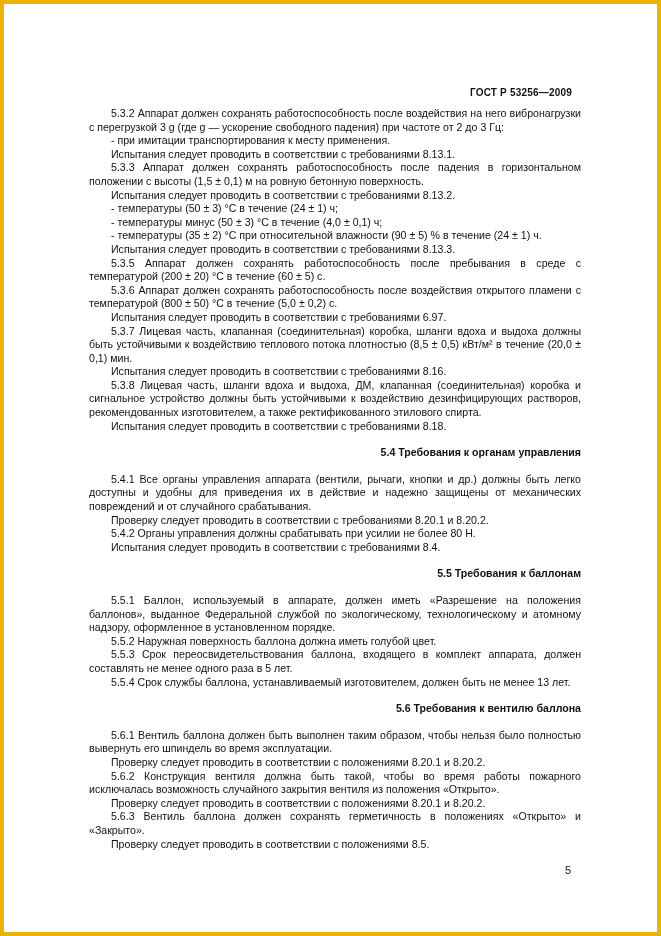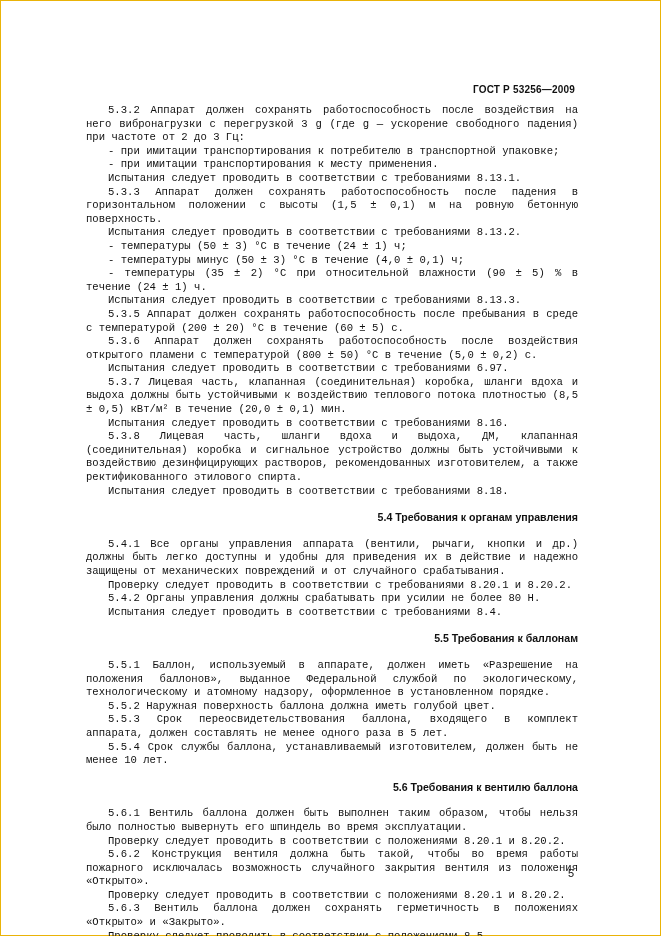--- a/index.html
+++ b/index.html
@@ -9,21 +9,21 @@
     height: 936px;
     background: #ffffff;
     font-family: "Liberation Sans", sans-serif;
     color: #111111;
     position: relative;
     overflow: hidden;
   }
   .page {
     position: absolute;
     inset: 0;
-    border: 1px solid #eab308;
+    border: 4px solid #eab308;
     background: #ffffff;
   }
   .running-head {
     position: absolute;
     top: 83px;
     right: 85px;
     font-size: 10px;
     font-weight: bold;
     letter-spacing: 0.2px;
   }
@@ -32,21 +32,20 @@
     top: 103px;
     left: 85px;
     width: 492px;
     font-size: 10.6px;
     line-height: 13.6px;
     text-align: justify;
   }
   .para {
     margin: 0;
     text-indent: 22px;
-    font-family: Liberation Mono, monospace;
   }
   .heading {
     margin: 13px 0 13px 0;
     text-indent: 22px;
     font-weight: bold;
     text-align: right;
   }
   .page-number {
     position: absolute;
     bottom: 56px;
@@ -55,21 +54,20 @@
   }
 </style>
 </head>
 <body>
 
 <div class="page">
   <div class="running-head">ГОСТ Р 53256—2009</div>
 
   <div class="body-text">
       <p class="para">5.3.2 Аппарат должен сохранять работоспособность после воздействия на него вибронагрузки с перегрузкой 3 g (где g — ускорение свободного падения) при частоте от 2 до 3 Гц:</p>
-      <p class="para">- при имитации транспортирования к потребителю в транспортной упаковке;</p>
       <p class="para">- при имитации транспортирования к месту применения.</p>
       <p class="para">Испытания следует проводить в соответствии с требованиями 8.13.1.</p>
       <p class="para">5.3.3 Аппарат должен сохранять работоспособность после падения в горизонтальном положении с высоты (1,5 ± 0,1) м на ровную бетонную поверхность.</p>
       <p class="para">Испытания следует проводить в соответствии с требованиями 8.13.2.</p>
       <p class="para">- температуры (50 ± 3) °С в течение (24 ± 1) ч;</p>
       <p class="para">- температуры минус (50 ± 3) °С в течение (4,0 ± 0,1) ч;</p>
       <p class="para">- температуры (35 ± 2) °С при относительной влажности (90 ± 5) % в течение (24 ± 1) ч.</p>
       <p class="para">Испытания следует проводить в соответствии с требованиями 8.13.3.</p>
       <p class="para">5.3.5 Аппарат должен сохранять работоспособность после пребывания в среде с температурой (200 ± 20) °С в течение (60 ± 5) с.</p>
       <p class="para">5.3.6 Аппарат должен сохранять работоспособность после воздействия открытого пламени с температурой (800 ± 50) °С в течение (5,0 ± 0,2) с.</p>
@@ -80,21 +78,21 @@
       <p class="para">Испытания следует проводить в соответствии с требованиями 8.18.</p>
       <p class="heading">5.4 Требования к органам управления</p>
       <p class="para">5.4.1 Все органы управления аппарата (вентили, рычаги, кнопки и др.) должны быть легко доступны и удобны для приведения их в действие и надежно защищены от механических повреждений и от случайного срабатывания.</p>
       <p class="para">Проверку следует проводить в соответствии с требованиями 8.20.1 и 8.20.2.</p>
       <p class="para">5.4.2 Органы управления должны срабатывать при усилии не более 80 Н.</p>
       <p class="para">Испытания следует проводить в соответствии с требованиями 8.4.</p>
       <p class="heading">5.5 Требования к баллонам</p>
       <p class="para">5.5.1 Баллон, используемый в аппарате, должен иметь «Разрешение на положения баллонов», выданное Федеральной службой по экологическому, технологическому и атомному надзору, оформленное в установленном порядке.</p>
       <p class="para">5.5.2 Наружная поверхность баллона должна иметь голубой цвет.</p>
       <p class="para">5.5.3 Срок переосвидетельствования баллона, входящего в комплект аппарата, должен составлять не менее одного раза в 5 лет.</p>
-      <p class="para">5.5.4 Срок службы баллона, устанавливаемый изготовителем, должен быть не менее 10 лет.</p>
+      <p class="para">5.5.4 Срок службы баллона, устанавливаемый изготовителем, должен быть не менее 13 лет.</p>
       <p class="heading">5.6 Требования к вентилю баллона</p>
       <p class="para">5.6.1 Вентиль баллона должен быть выполнен таким образом, чтобы нельзя было полностью вывернуть его шпиндель во время эксплуатации.</p>
       <p class="para">Проверку следует проводить в соответствии с положениями 8.20.1 и 8.20.2.</p>
       <p class="para">5.6.2 Конструкция вентиля должна быть такой, чтобы во время работы пожарного исключалась возможность случайного закрытия вентиля из положения «Открыто».</p>
       <p class="para">Проверку следует проводить в соответствии с положениями 8.20.1 и 8.20.2.</p>
       <p class="para">5.6.3 Вентиль баллона должен сохранять герметичность в положениях «Открыто» и «Закрыто».</p>
       <p class="para">Проверку следует проводить в соответствии с положениями 8.5.</p>
     </div>
 
   <div class="page-number">5</div>

